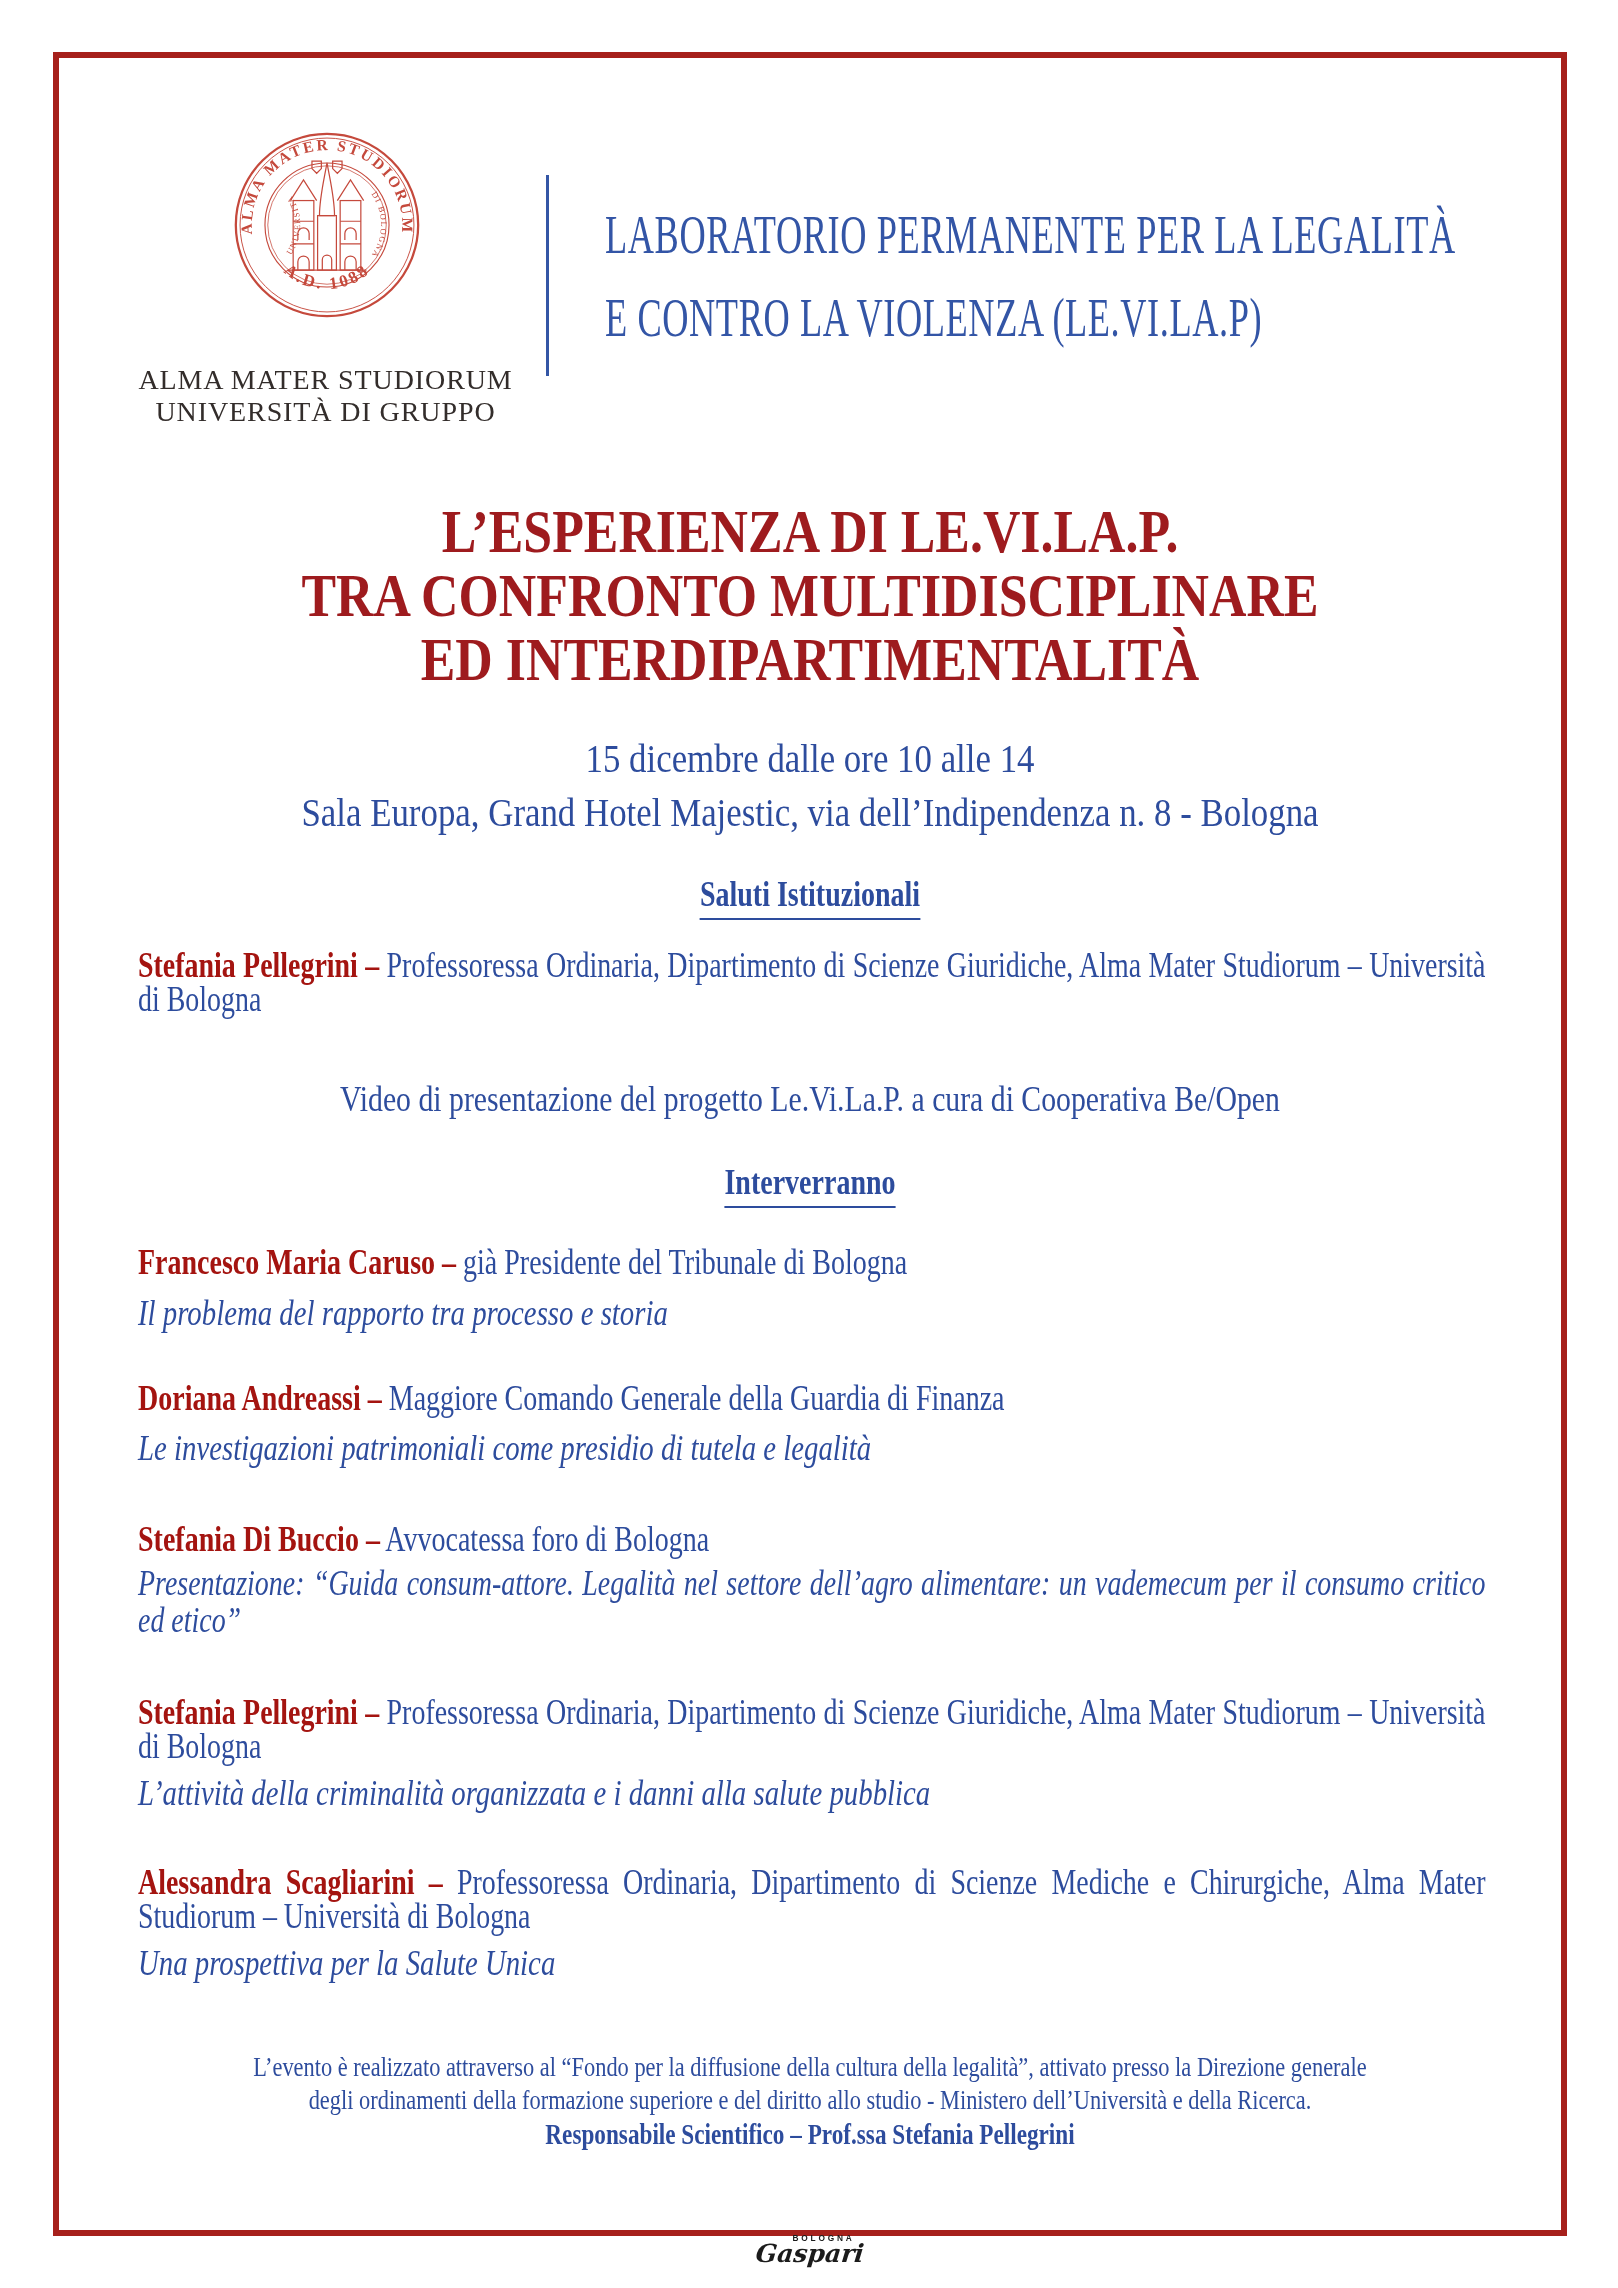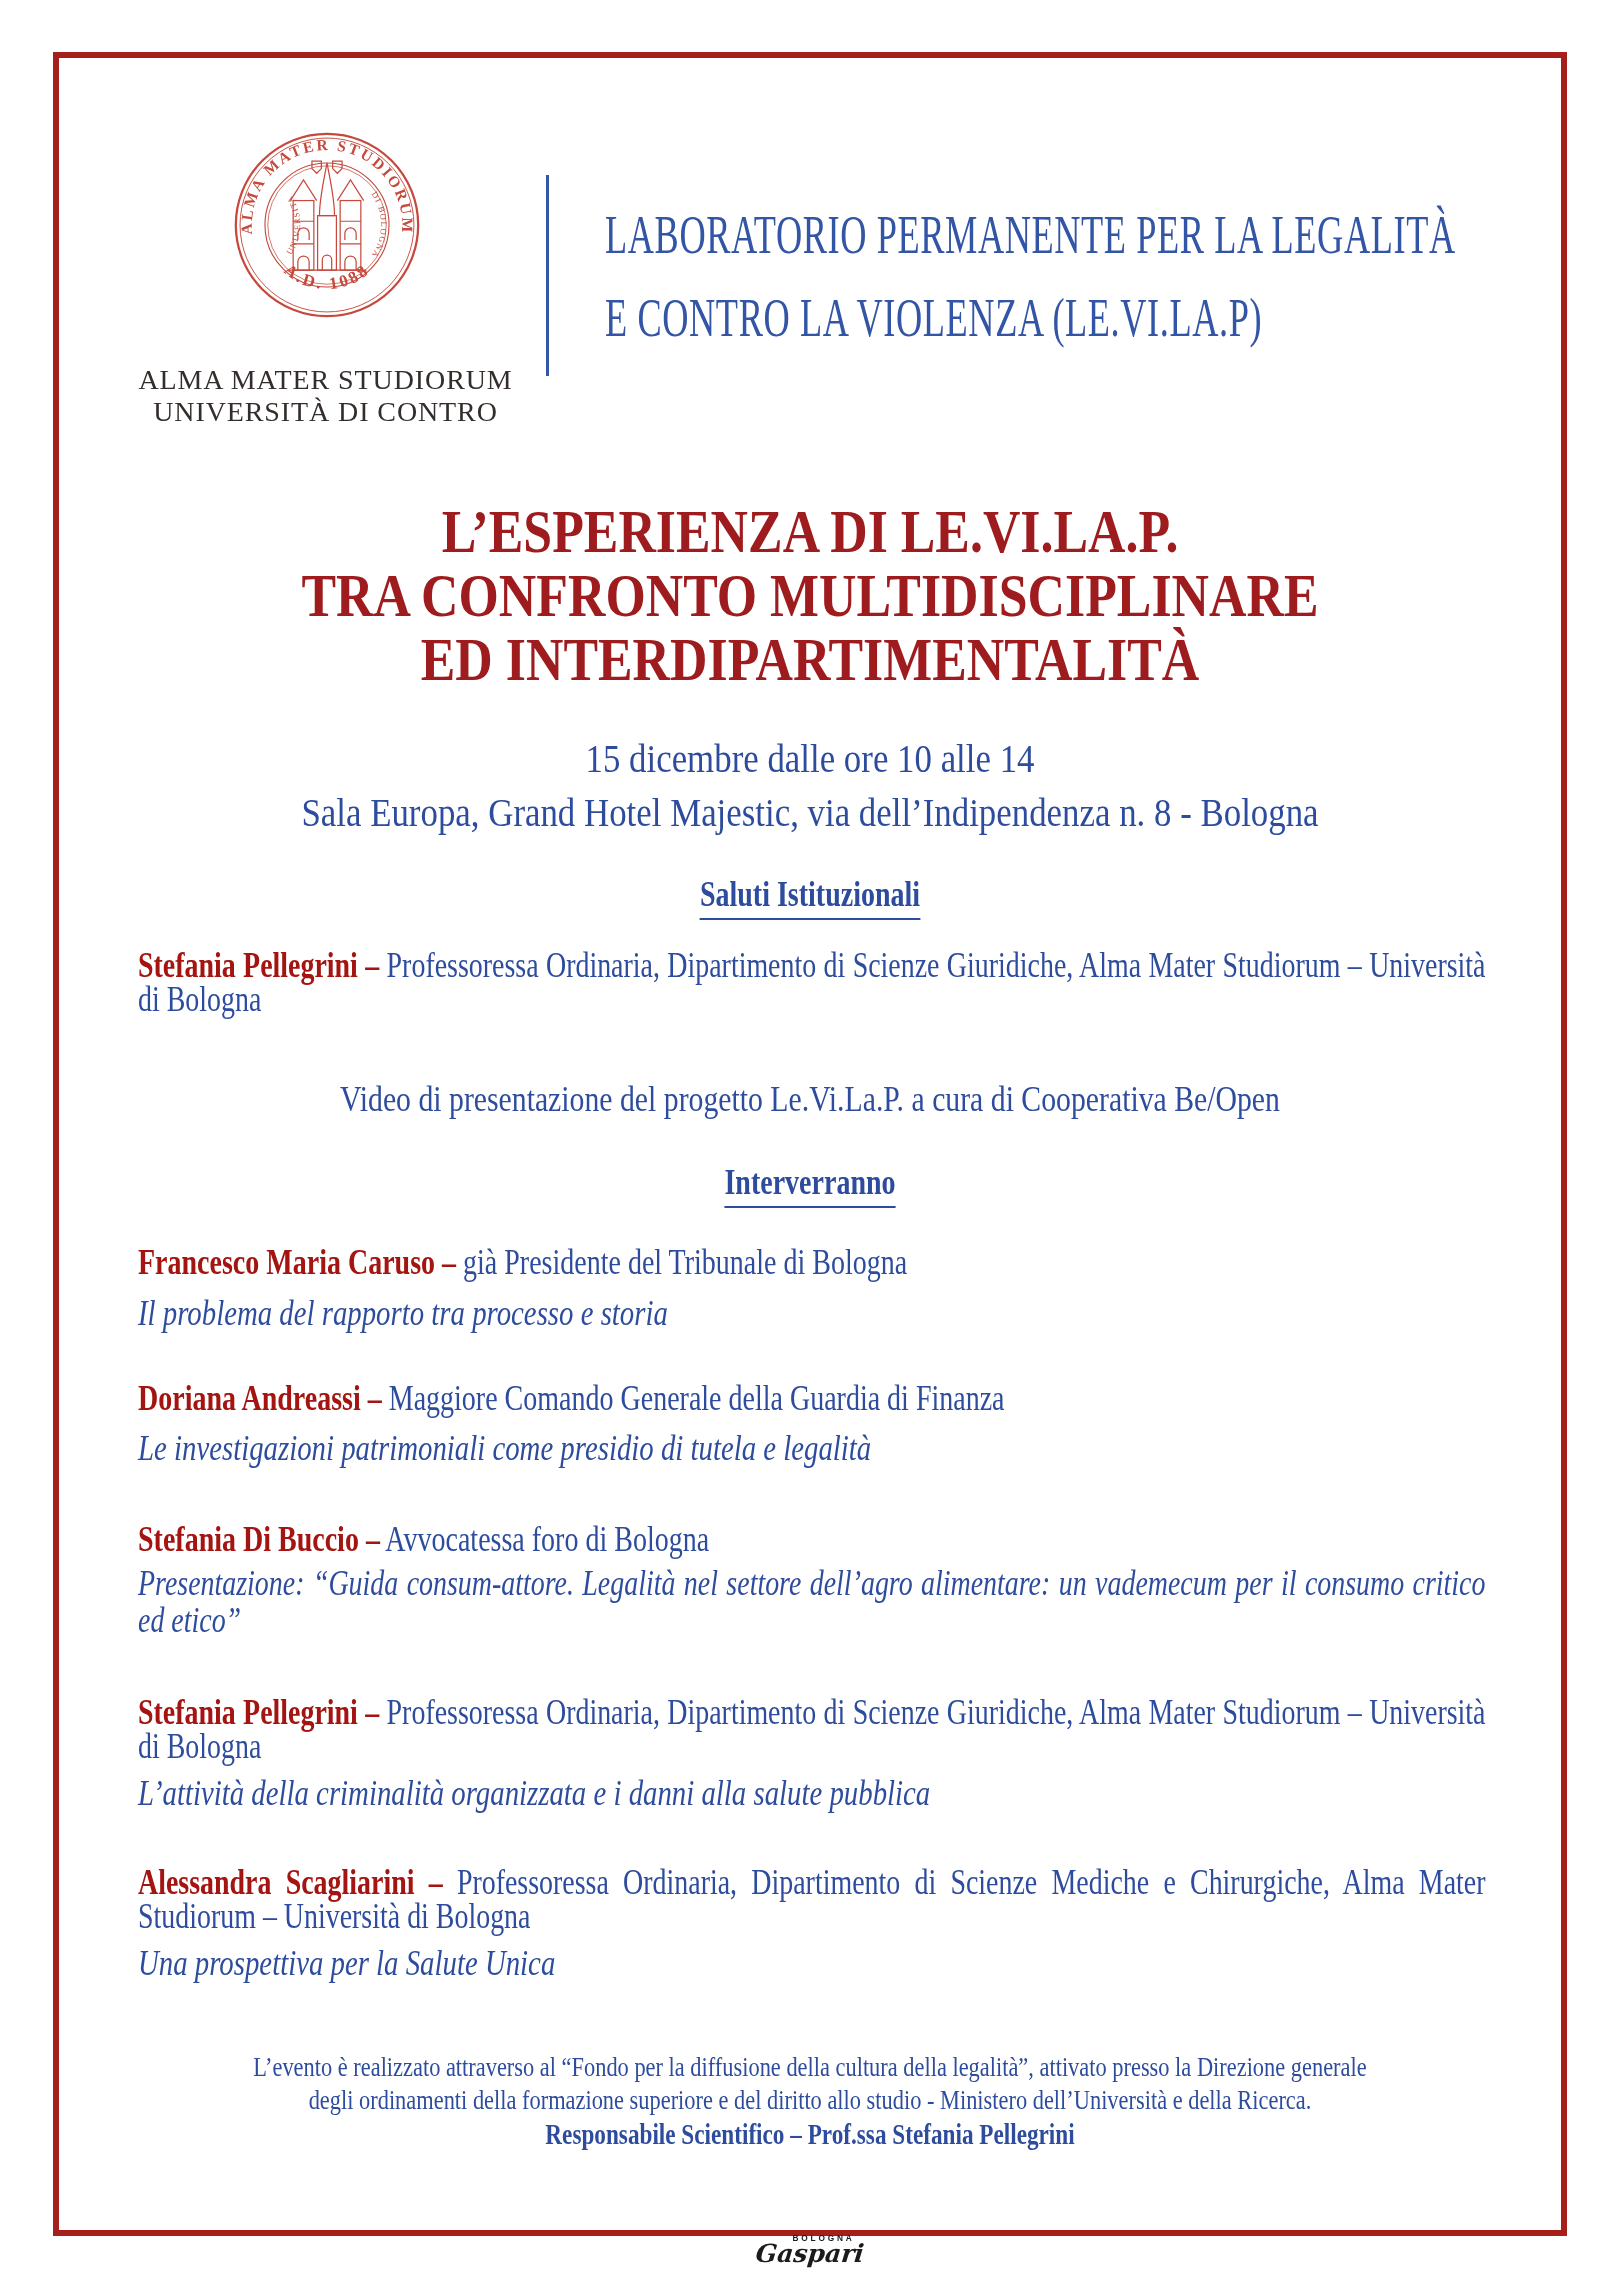--- a/index.html
+++ b/index.html
@@ -88,21 +88,21 @@
       <path d="M119,148 v-9 a6,6 0 0 1 12,0 v9 M119,116 v-7 a6,6 0 0 1 12,0 v7"></path>
       <path d="M100,34 C96,56 92,72 92,90 L108,90 C108,72 104,56 100,34 Z"></path>
       <rect x="90" y="90" width="20" height="58"></rect>
       <path d="M95,148 v-11 a5,5 0 0 1 10,0 v11"></path>
       <path d="M84,32 h10 v8 l-5,5 l-5,-5 z M106,32 h10 v8 l-5,5 l-5,-5 z"></path>
     </g>
   </svg>
 
   <div class="uni-name">
     <div>ALMA MATER STUDIORUM</div>
-    <div>UNIVERSITÀ DI CONTRO</div>
+    <div>UNIVERSITÀ DI GRUPPO</div>
   </div>
 
   <div class="vline"></div>
 
   <div class="lab-line" style="top:207px">LABORATORIO PERMANENTE PER LA LEGALITÀ</div>
   <div class="lab-line" style="top:290px">E CONTRO LA VIOLENZA (LE.VI.LA.P)</div>
 
   <div class="line-c fs-title t1">L’ESPERIENZA DI LE.VI.LA.P.</div>
   <div class="line-c fs-title t2">TRA CONFRONTO MULTIDISCIPLINARE</div>
   <div class="line-c fs-title t3">ED INTERDIPARTIMENTALITÀ</div>

